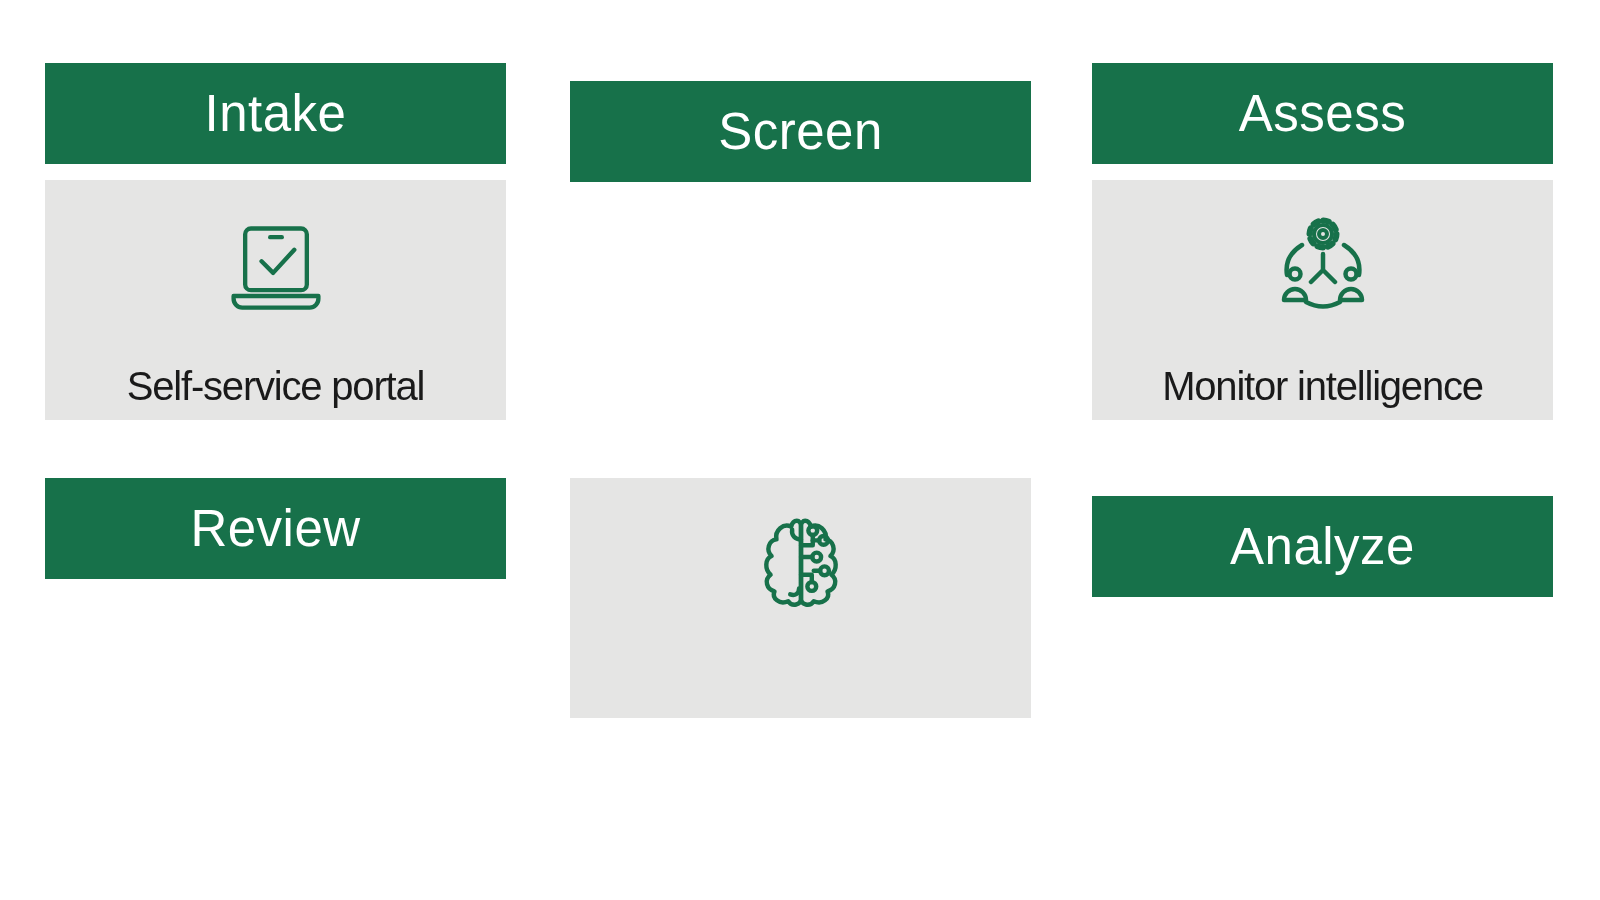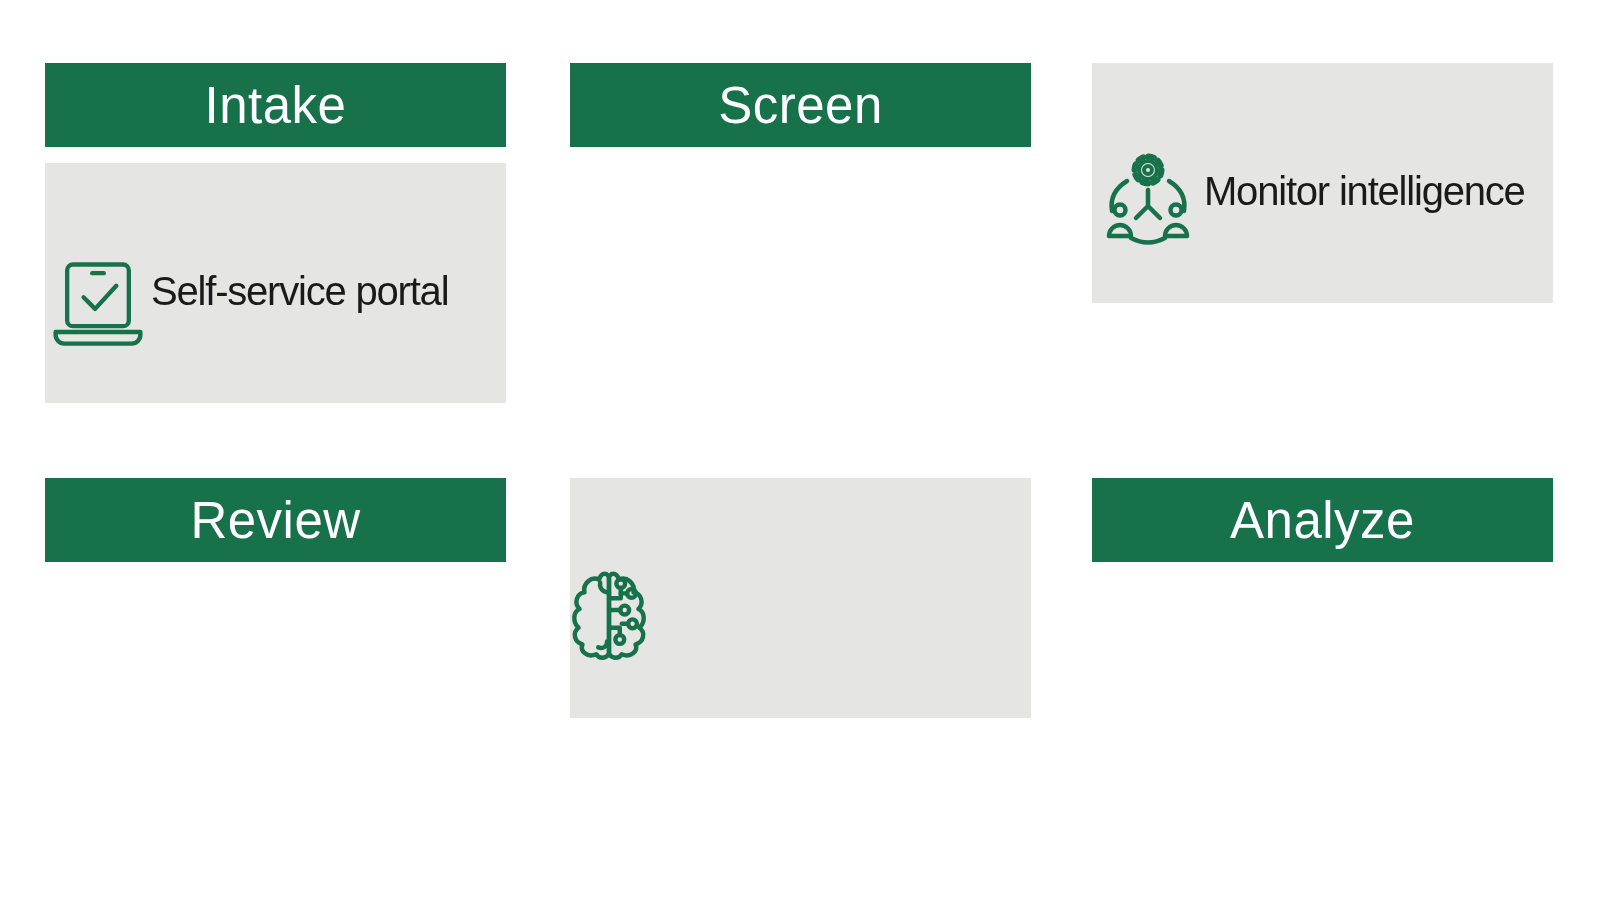--- a/index.html
+++ b/index.html
@@ -5,37 +5,37 @@
   html,body{margin:0;padding:0;}
   body{
     width:1600px;height:900px;
     background:#ffffff;
     font-family:"Liberation Sans", sans-serif;
     overflow:hidden;
   }
   .canvas{position:relative;width:1600px;height:900px;background:#ffffff;}
   .card{position:absolute;width:461px;}
   .card-0{left:45px;top:63px;}
-  .card-1{left:570px;top:63px;text-align:center;}
+  .card-1{left:570px;top:81px;text-align:center;}
   .card-2{left:1092px;top:63px;}
   .card-3{left:45px;top:478px;}
   .card-4{left:570px;top:478px;}
-  .card-5{left:1092px;top:478px;}
+  .card-5{left:1092px;top:496px;}
   .card-header{
-    height:84px;
+    height:101px;
     background:var(--accent-green,#17714A);
     color:var(--header-text,#ffffff);
     display:flex;align-items:center;justify-content:center;
     font-size:51px;line-height:1;letter-spacing:0.5px;
     margin-bottom:16px;
   }
   .card-body{
     height:240px;
     background:var(--card-gray,#E5E5E4);
-    display:flex;flex-direction:row;align-items:center;
+    display:flex;flex-direction:column;align-items:center;gap:34px;
   }
   .icon-box{
     height:110px;margin-top:24px;
     display:flex;align-items:flex-end;justify-content:center;
     color:var(--accent-green,#17714A);
   }
   .icon-box svg{display:block;}
   .card-label{
     margin-top:16px;
     font-size:40px;line-height:1.1;letter-spacing:-1.2px;
@@ -63,20 +63,21 @@
       </div>
       <div class="card-label">Self-service portal</div>
     </div>
   </div>
 
   <div class="card card-1">
     <div class="card-header">Screen</div>
   </div>
 
   <div class="card card-2">
+    <div class="card-header">Assess</div>
     <div class="card-body">
       <div class="icon-box">
         <svg width="112" height="100" viewBox="0 0 110 100">
           <circle class="stroke" cx="55" cy="20" r="13.5" style="stroke-width:6;stroke-dasharray:5.5 5.1"></circle>
           <circle class="stroke" cx="55" cy="20" r="9" style="stroke-width:4"></circle>
           <circle class="stroke" cx="55" cy="20" r="4" style="stroke-width:4"></circle>
           <path class="stroke" d="M34 31 Q16 42 19 61"></path>
           <path class="stroke" d="M76 31 Q94 42 91 61"></path>
           <path class="stroke" d="M38 88 Q55 97 72 88"></path>
           <path class="stroke" d="M55 40 V56 M55 56 L43 68 M55 56 L67 68"></path>

